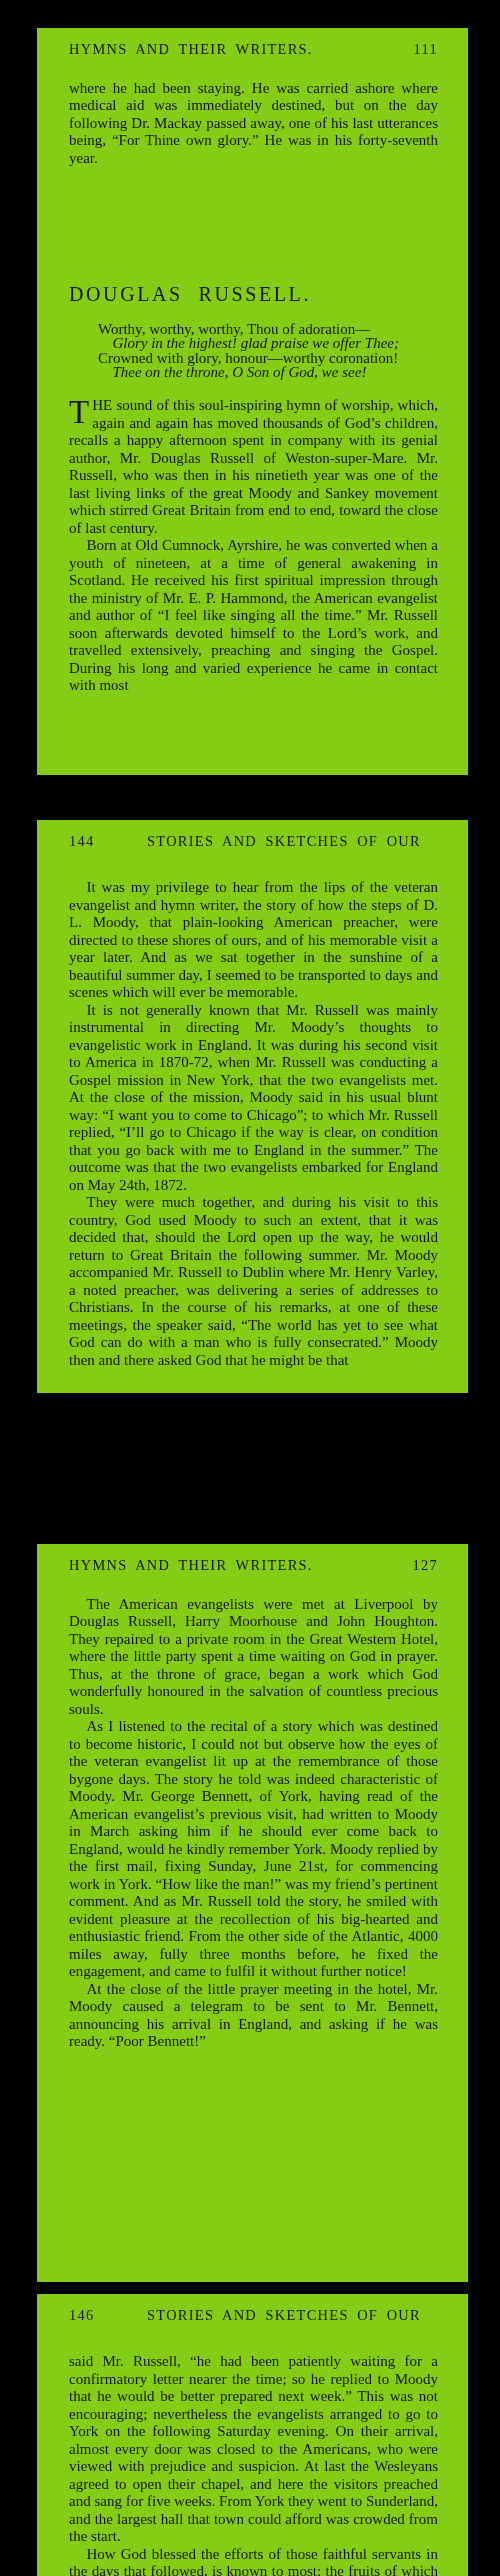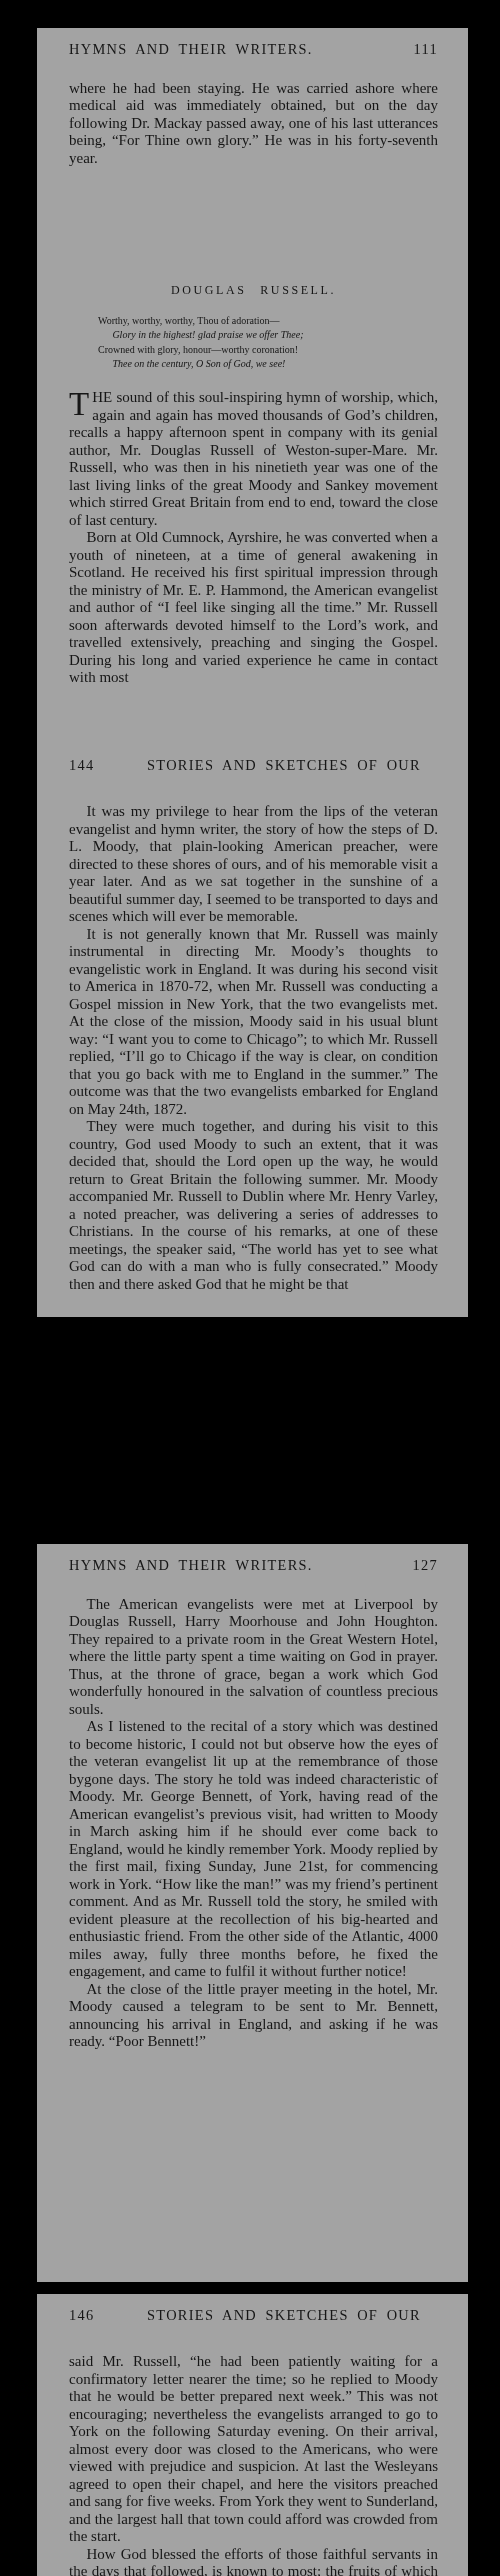--- a/index.html
+++ b/index.html
@@ -5,27 +5,27 @@
   html,body{margin:0;padding:0;}
   body{
     width:500px;height:3764px;
     background:#000;
     position:relative;
     font-family:"Liberation Serif", serif;
     color:#161616;
   }
   .page{
     position:absolute;left:37px;width:431px;
-    background:#a3a3a3;
+    background:#84cc16;
     box-sizing:border-box;
     padding:13.4px 30px 0 32px;
     overflow:hidden;
   }
   #p143{top:28px;height:747px;}
-  #p144{top:744px;height:573px;}
+  #p144{top:820px;height:573px;}
   #p145{top:1544px;height:738px;}
   #p146{top:2294px;height:736px;}
 
   .pghead{
     display:flex;align-items:baseline;
     font-size:14.4px;letter-spacing:1.3px;word-spacing:3.6px;
     white-space:nowrap;
   }
   .pghead.recto{justify-content:space-between;margin-bottom:21.6px;}
   .pghead.verso{margin-bottom:29px;}
@@ -33,54 +33,53 @@
   .pghead.verso .title{flex:1;text-align:center;}
 
   .bodytext p{
     margin:0;
     font-size:15px;line-height:17.5px;
     text-align:justify;
   }
   p.indent{text-indent:17.5px;}
 
   .chapter{
-    text-align:center;
-    font-size:12px;letter-spacing:2.6px;word-spacing:8.2px;
+    font-size:20px;letter-spacing:2.6px;word-spacing:8.2px;
     margin:116px 0 15.5px 0;
     white-space:nowrap;
   }
   .epigraph{
-    font-size:10px;line-height:14.4px;
+    font-size:15px;line-height:14.4px;
     margin:0 0 17.5px 29px;
   }
   .epigraph .line{display:block;}
   .epigraph .line.even{padding-left:14.4px;font-style:italic;}
 
   .dropcap{
     float:left;
     font-size:33px;line-height:26px;
     padding:1.5px 3.1px 0 0;
   }
 </style>
 </head>
 <body>
 
 <section class="page" id="p143">
   <div class="pghead recto">
     <span class="title">HYMNS AND THEIR WRITERS.</span>
     <span class="num">111</span>
   </div>
   <div class="bodytext">
-    <p>where he had been staying.  He was carried ashore where medical aid was immediately obtained, but on the day following Dr. Mackay passed away, one of his last utterances being, “For Thine own glory.”  He was in his forty-seventh year.</p>
+    <p>where he had been staying.  He was carried ashore where medical aid was immediately destined, but on the day following Dr. Mackay passed away, one of his last utterances being, “For Thine own glory.”  He was in his forty-seventh year.</p>
     <div class="chapter">DOUGLAS RUSSELL.</div>
     <div class="epigraph">
       <span class="line">Worthy, worthy, worthy, Thou of adoration—</span>
       <span class="line even">Glory in the highest! glad praise we offer Thee;</span>
       <span class="line">Crowned with glory, honour—worthy coronation!</span>
-      <span class="line even">Thee on the century, O Son of God, we see!</span>
+      <span class="line even">Thee on the throne, O Son of God, we see!</span>
     </div>
     <p><span class="dropcap">T</span><span>HE sound of this soul-inspiring hymn of worship, which, again and again has moved thousands of God’s children, recalls a happy afternoon spent in company with its genial author, Mr. Douglas Russell of Weston-super-Mare.  Mr. Russell, who was then in his ninetieth year was one of the last living links of the great Moody and Sankey movement which stirred Great Britain from end to end, toward the close of last century.</span></p>
     <p class="indent">Born at Old Cumnock, Ayrshire, he was converted when a youth of nineteen, at a time of general awakening in Scotland.  He received his first spiritual impression through the ministry of Mr. E. P. Hammond, the American evangelist and author of “I feel like singing all the time.”  Mr. Russell soon afterwards devoted himself to the Lord’s work, and travelled extensively, preaching and singing the Gospel.  During his long and varied experience he came in contact with most</p>
   </div>
 </section>
 
 <section class="page" id="p144">
   <div class="pghead verso">
     <span class="num">144</span>
     <span class="title">STORIES AND SKETCHES OF OUR</span>

